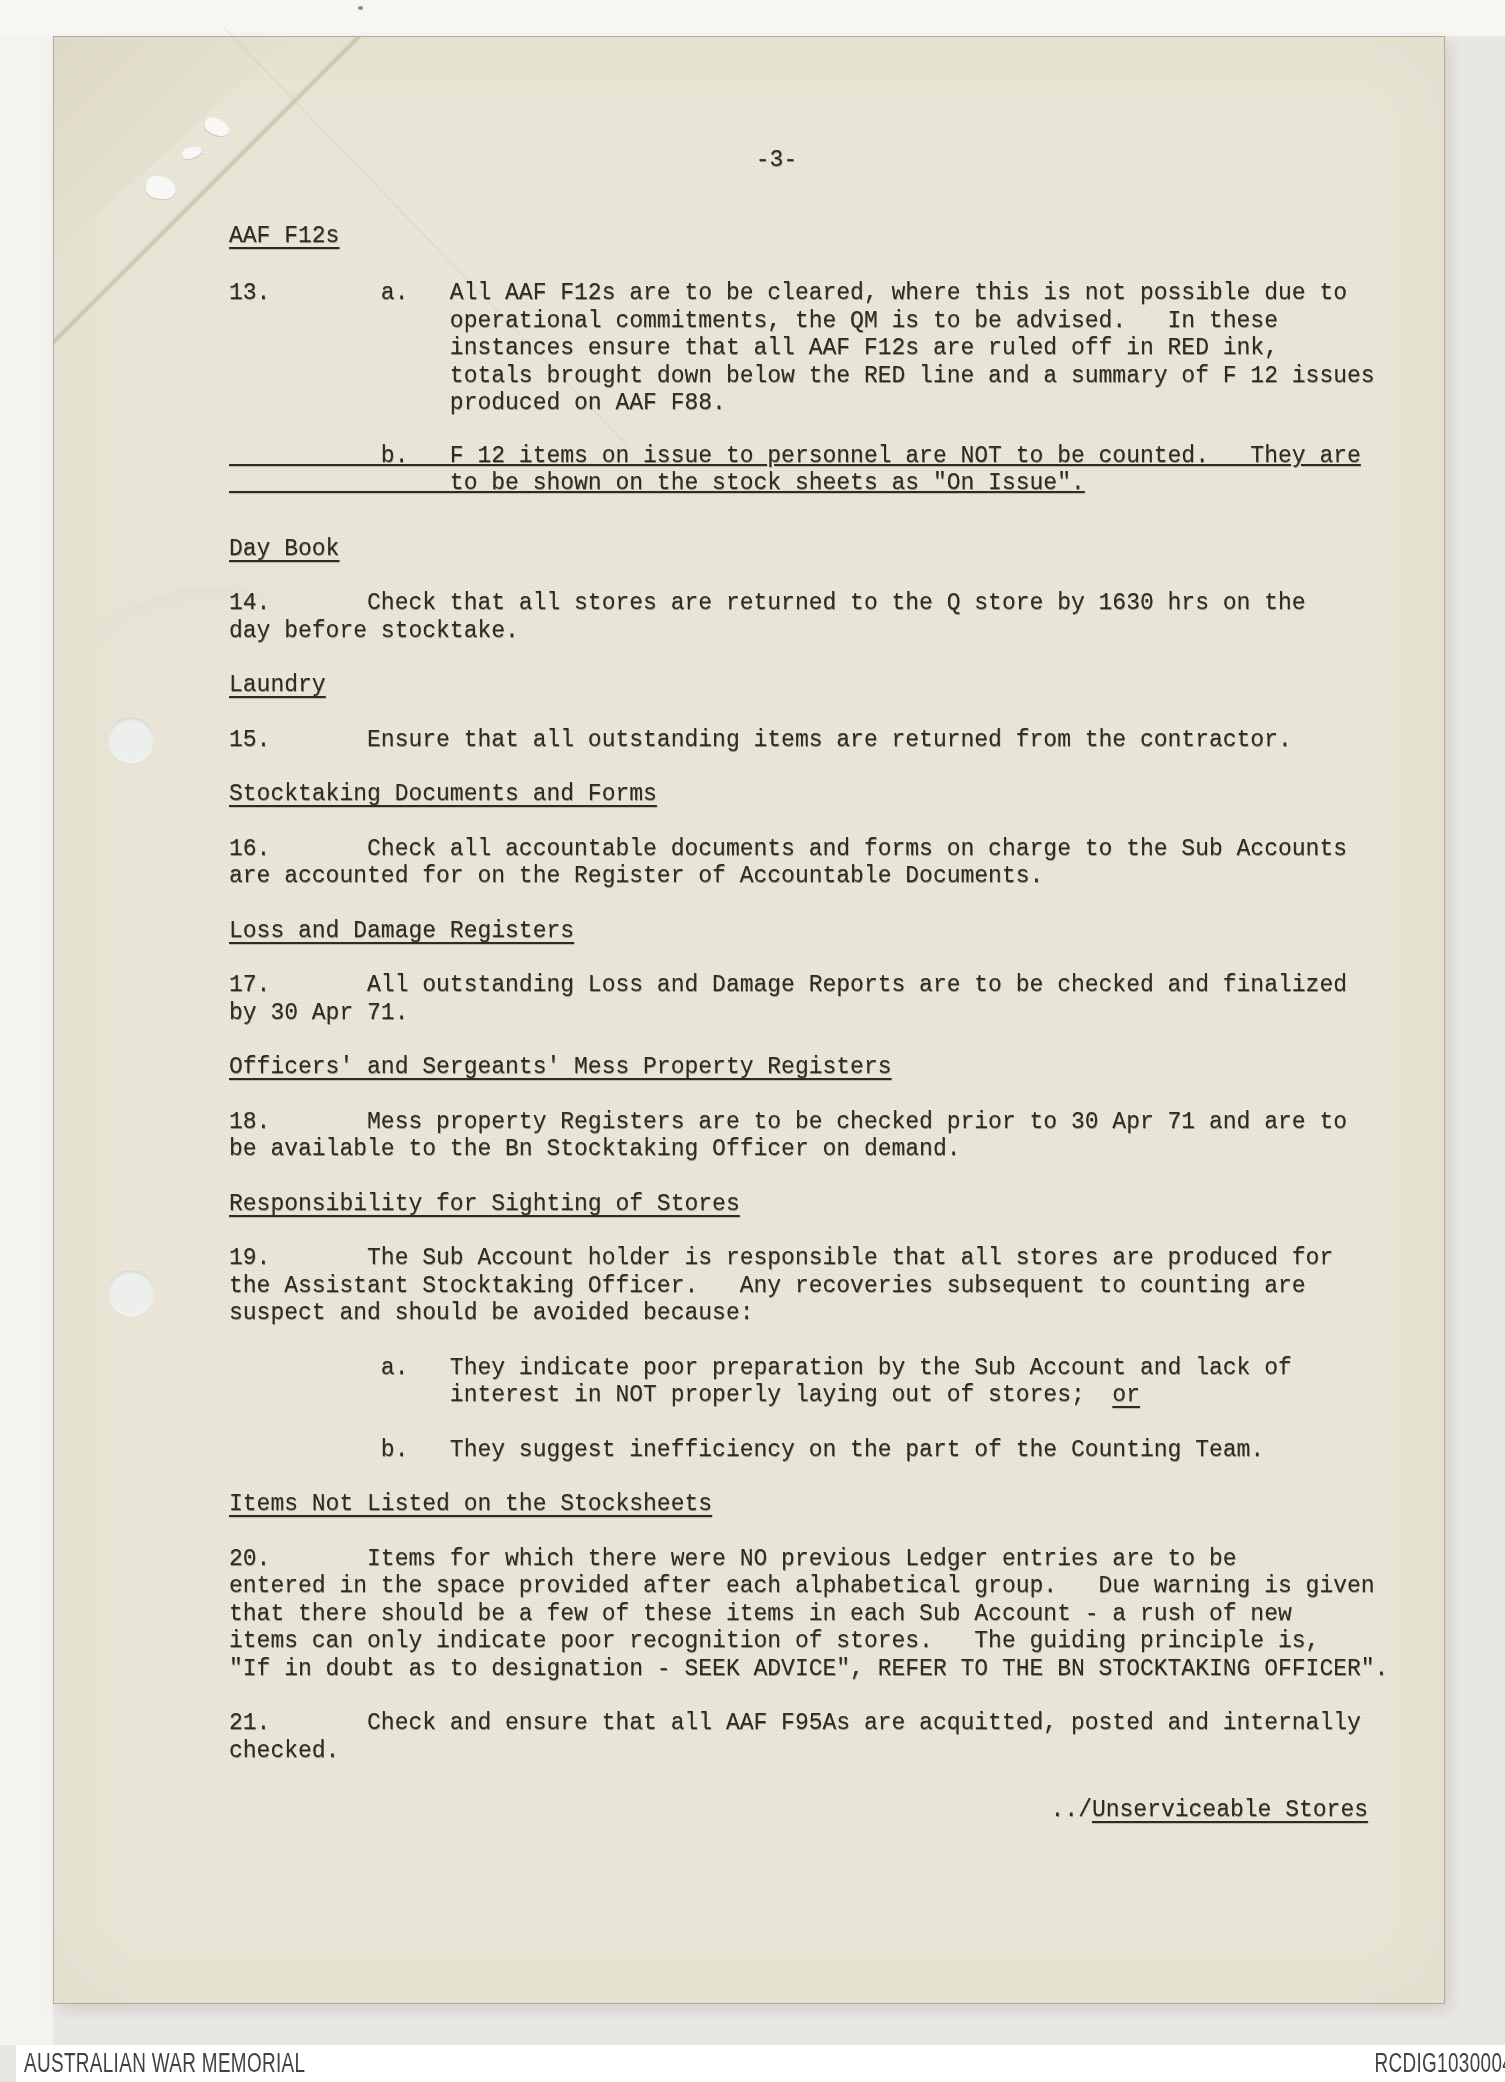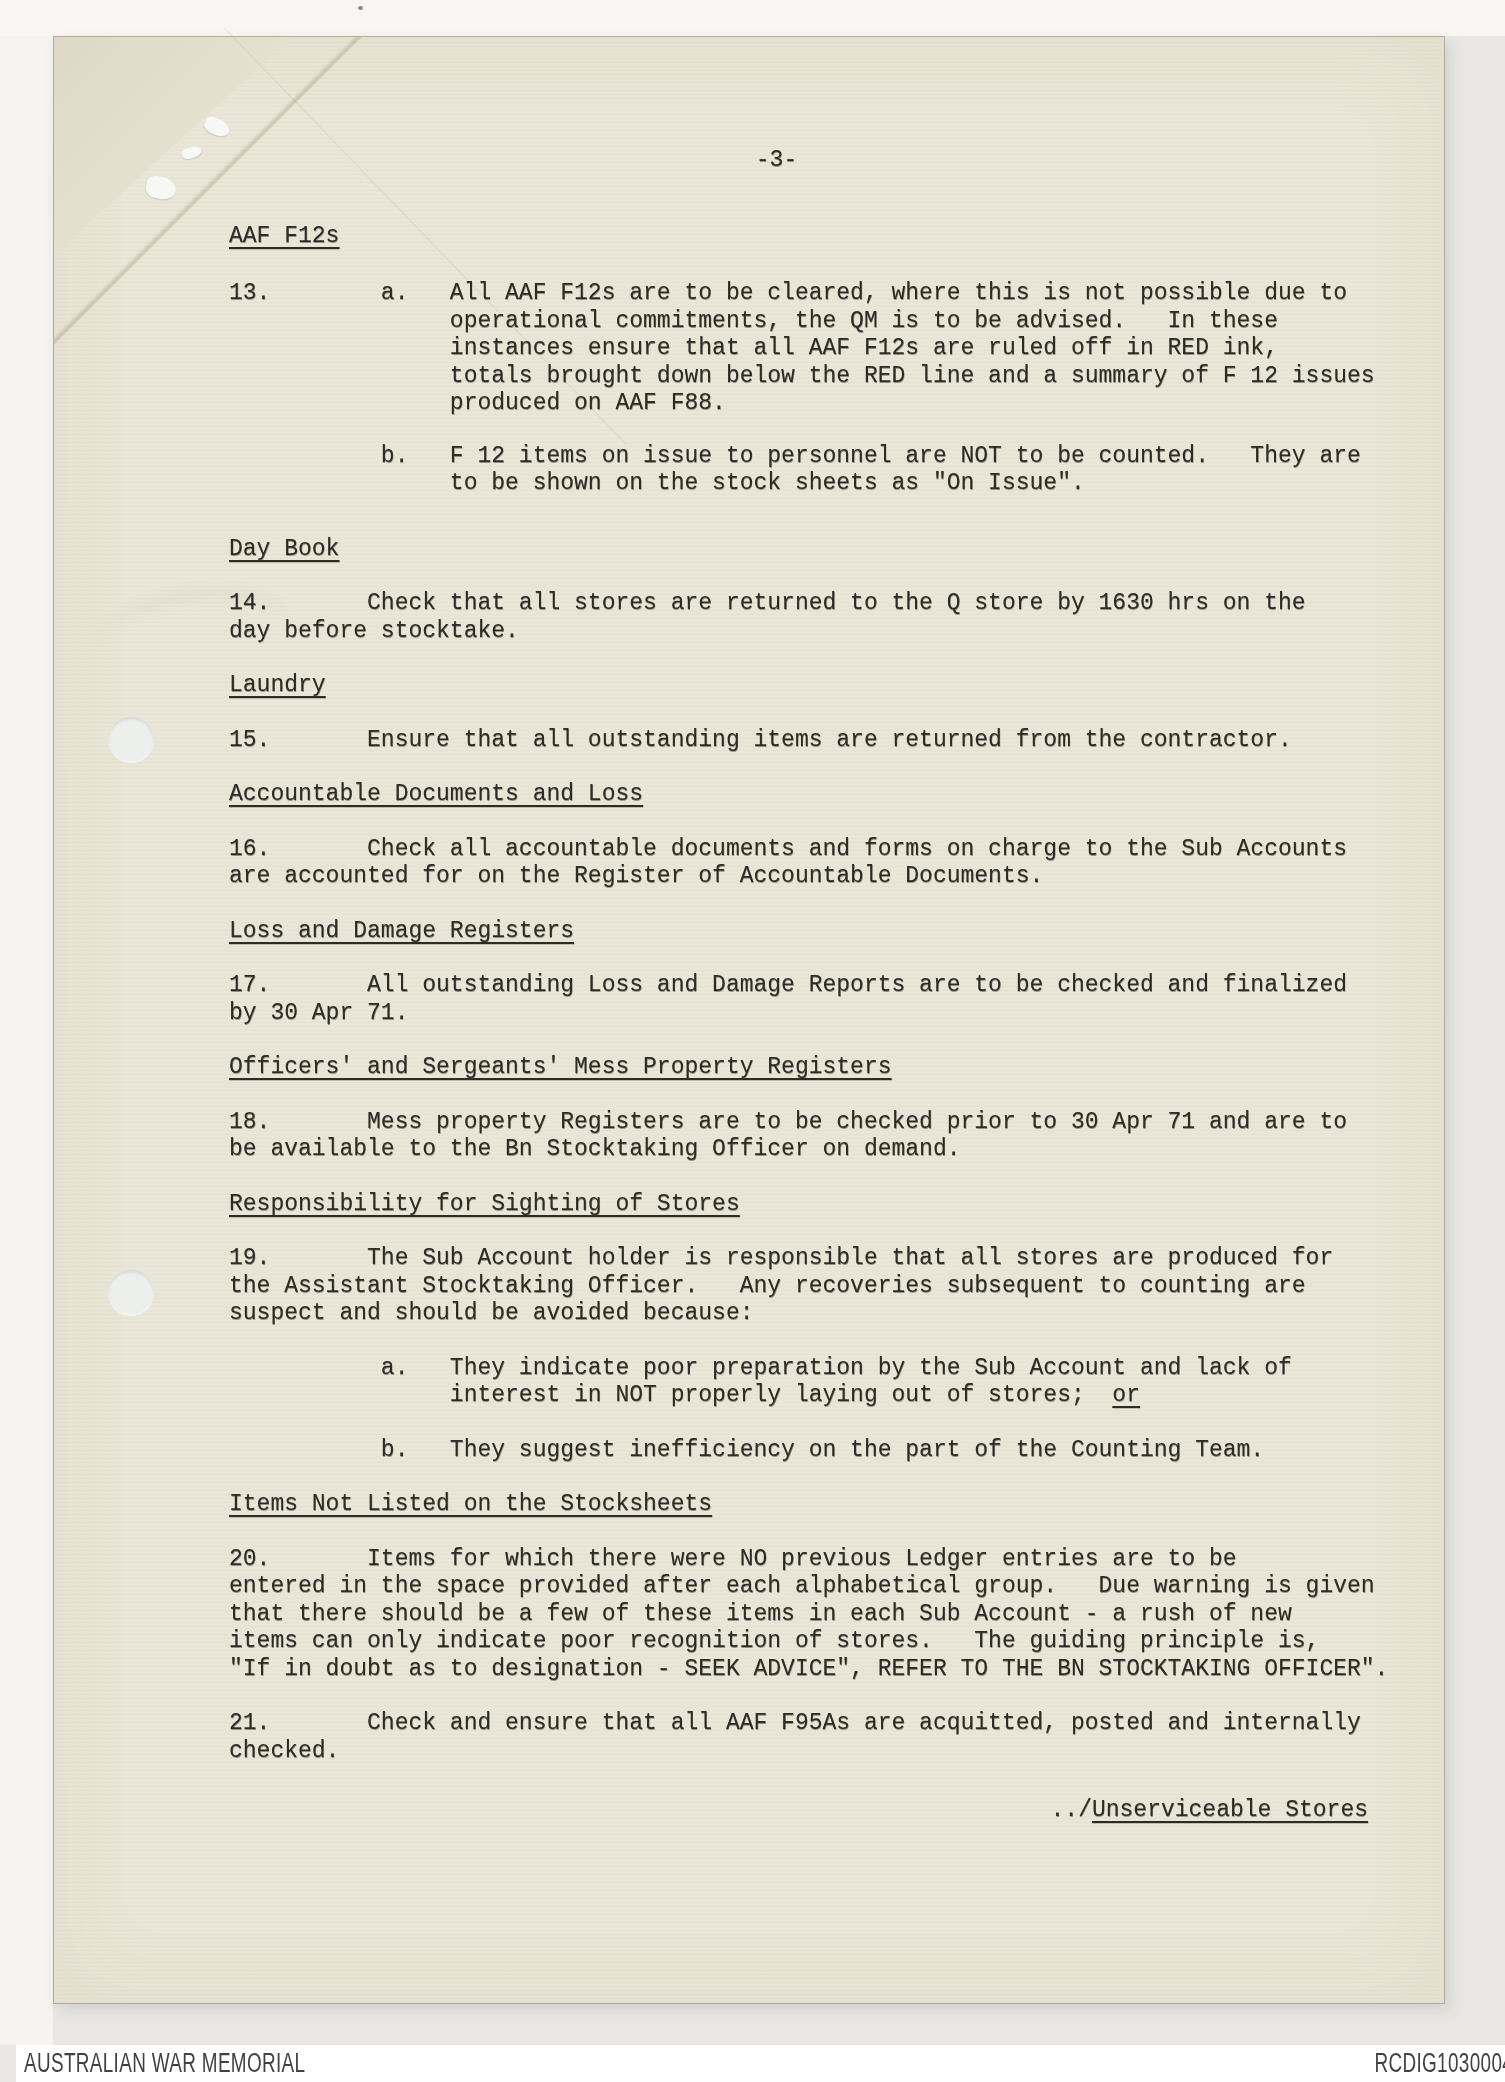--- a/index.html
+++ b/index.html
@@ -54,21 +54,21 @@
   .content {
     position:relative; padding:110px 76px 0 175px;
     color:#2e2b25; font-size:23px; line-height:27.5px;
     text-shadow: 0.4px 0.5px 0.6px rgba(46,43,37,0.45);
   }
   .block { margin-top:27px; white-space:pre; }
   .pagenum { margin-top:0; text-align:center; position:relative; left:-22px; }
   .mt-lg { margin-top:48px; }
   .mt-38 { margin-top:38px; }
   .mt-30 { margin-top:30px;font-family:Liberation Mono, monospace; }
-  .mt-sm { margin-top:25px; }
+  .mt-sm { margin-top:25px;text-decoration:underline; }
   .mt-32 { margin-top:32px; }
   .u { text-decoration: underline; text-decoration-thickness:2.2px; text-underline-offset:5px; }
   .cont-line { text-align:right; }
 
   .footer-bar {
     position:absolute; left:16px; bottom:0; width:100%; height:37px; background:#ffffff;
     display:flex; align-items:center; justify-content:space-between;
     font-family:"Liberation Sans",sans-serif; font-size:27px; font-weight:400; color:#414141;
   }
   .footer-left  { transform:scaleX(0.70); transform-origin:0 50%;   margin-left:8px;  letter-spacing:0.5px; white-space:nowrap; }
@@ -105,21 +105,21 @@
     <div class="block mt-sm">           b.   F 12 items on issue to personnel are NOT to be counted.   They are
                 to be shown on the stock sheets as "On Issue".</div>
 
     <div class="block mt-38"><span class="u">Day Book</span></div>
     <div class="block">14.       Check that all stores are returned to the Q store by 1630 hrs on the
 day before stocktake.</div>
 
     <div class="block"><span class="u">Laundry</span></div>
     <div class="block">15.       Ensure that all outstanding items are returned from the contractor.</div>
 
-    <div class="block"><span class="u">Accountable Documents and Loss</span></div>
+    <div class="block"><span class="u">Stocktaking Documents and Forms</span></div>
     <div class="block">16.       Check all accountable documents and forms on charge to the Sub Accounts
 are accounted for on the Register of Accountable Documents.</div>
 
     <div class="block"><span class="u">Loss and Damage Registers</span></div>
     <div class="block">17.       All outstanding Loss and Damage Reports are to be checked and finalized
 by 30 Apr 71.</div>
 
     <div class="block"><span class="u">Officers' and Sergeants' Mess Property Registers</span></div>
     <div class="block">18.       Mess property Registers are to be checked prior to 30 Apr 71 and are to
 be available to the Bn Stocktaking Officer on demand.</div>

